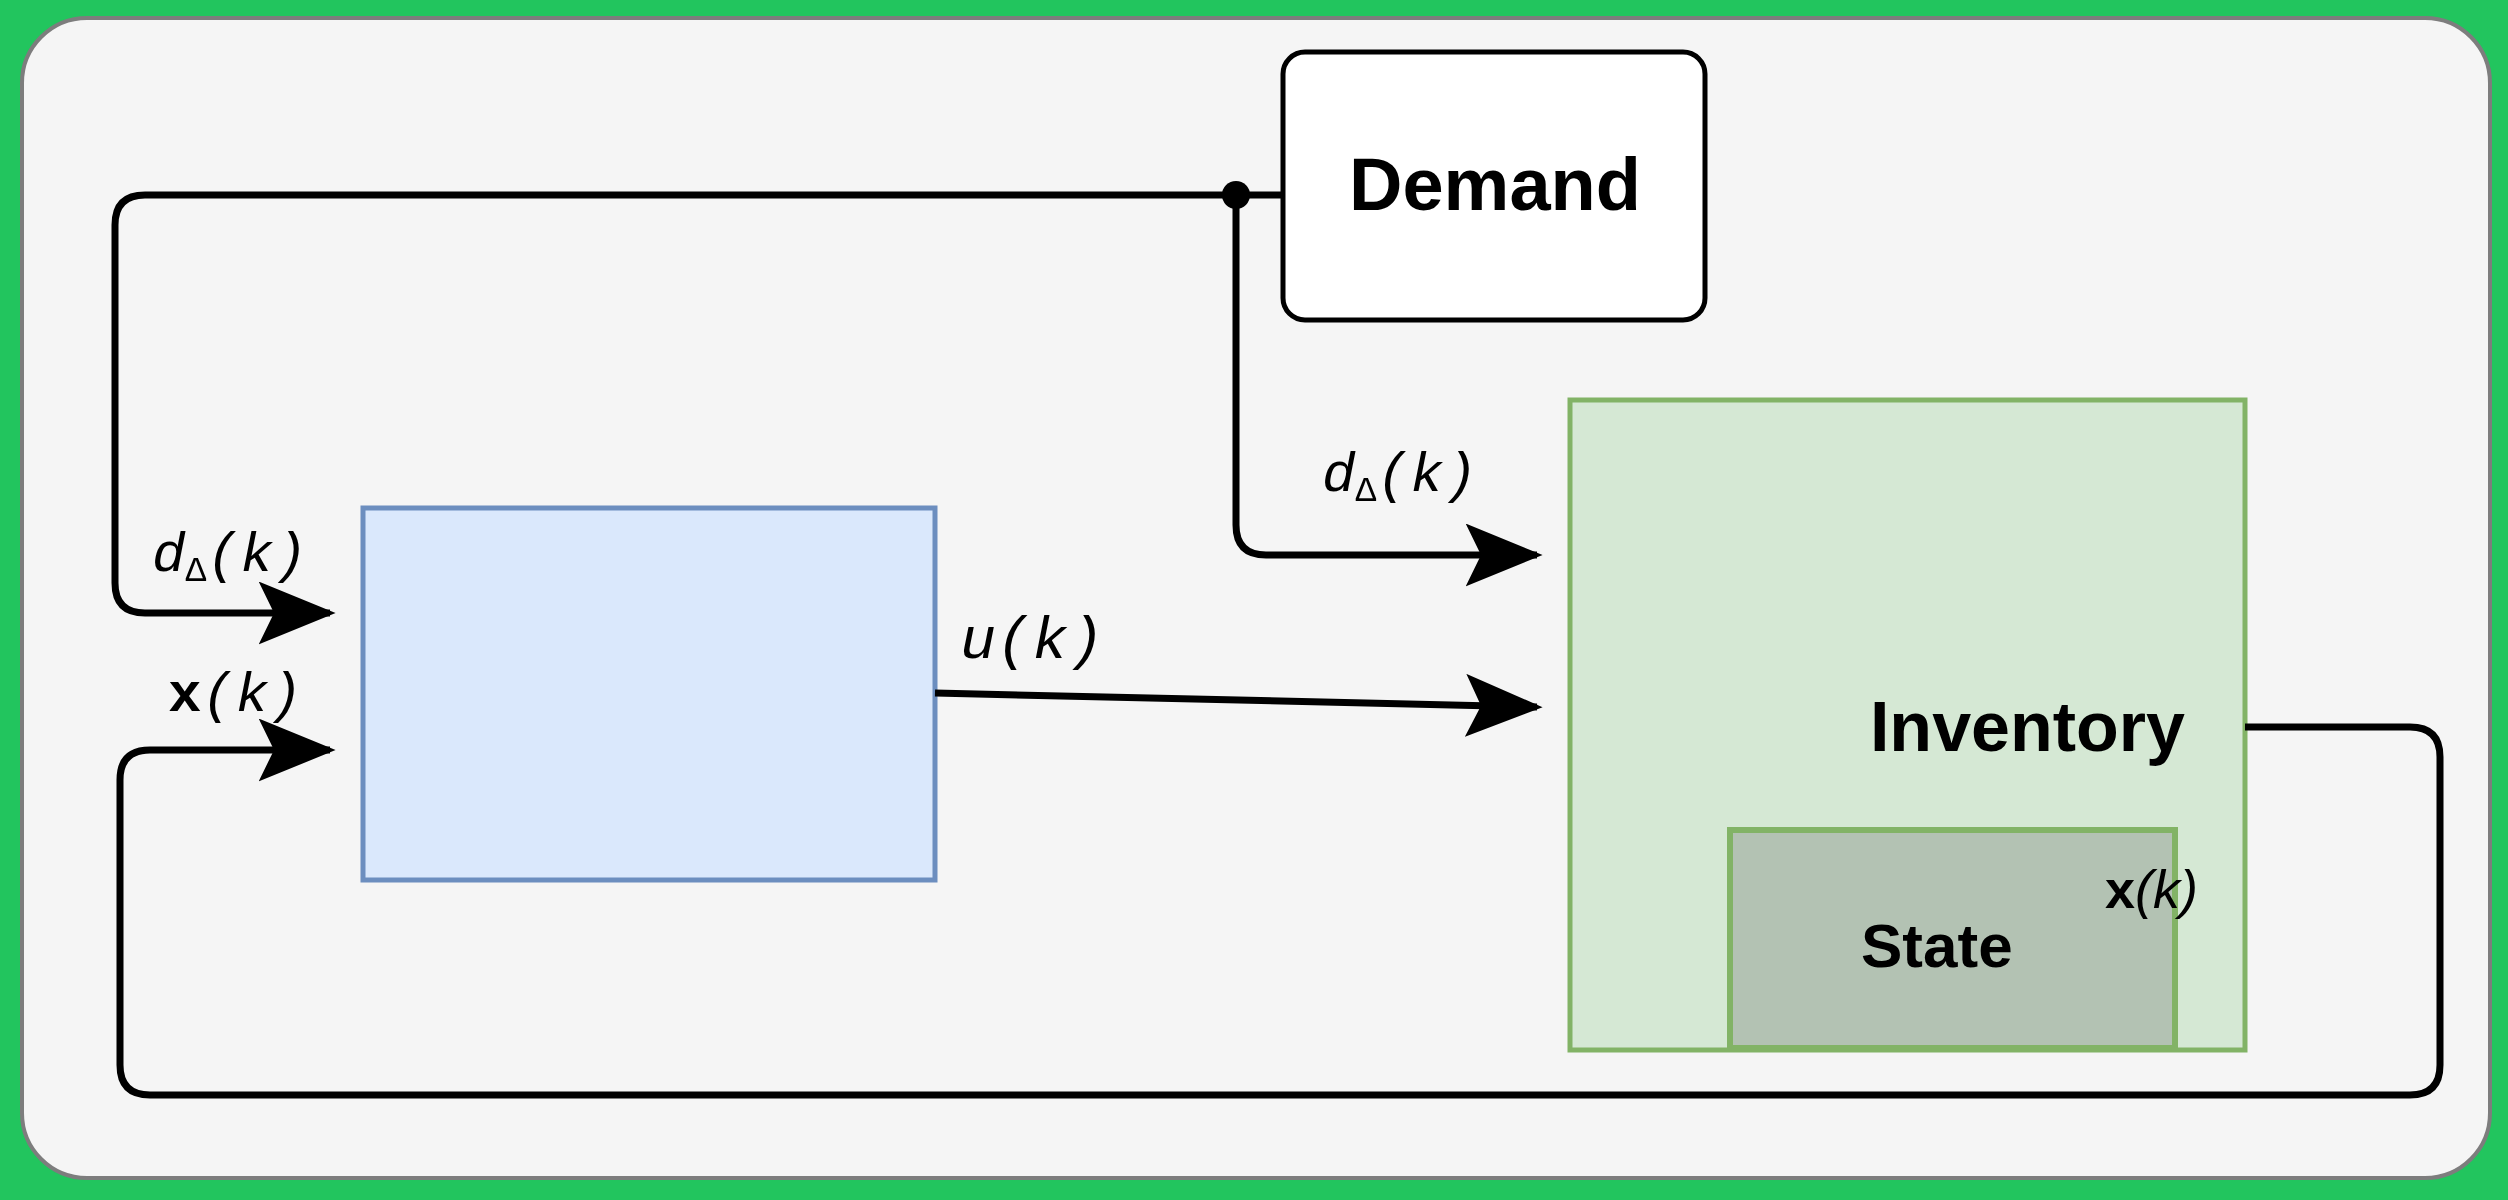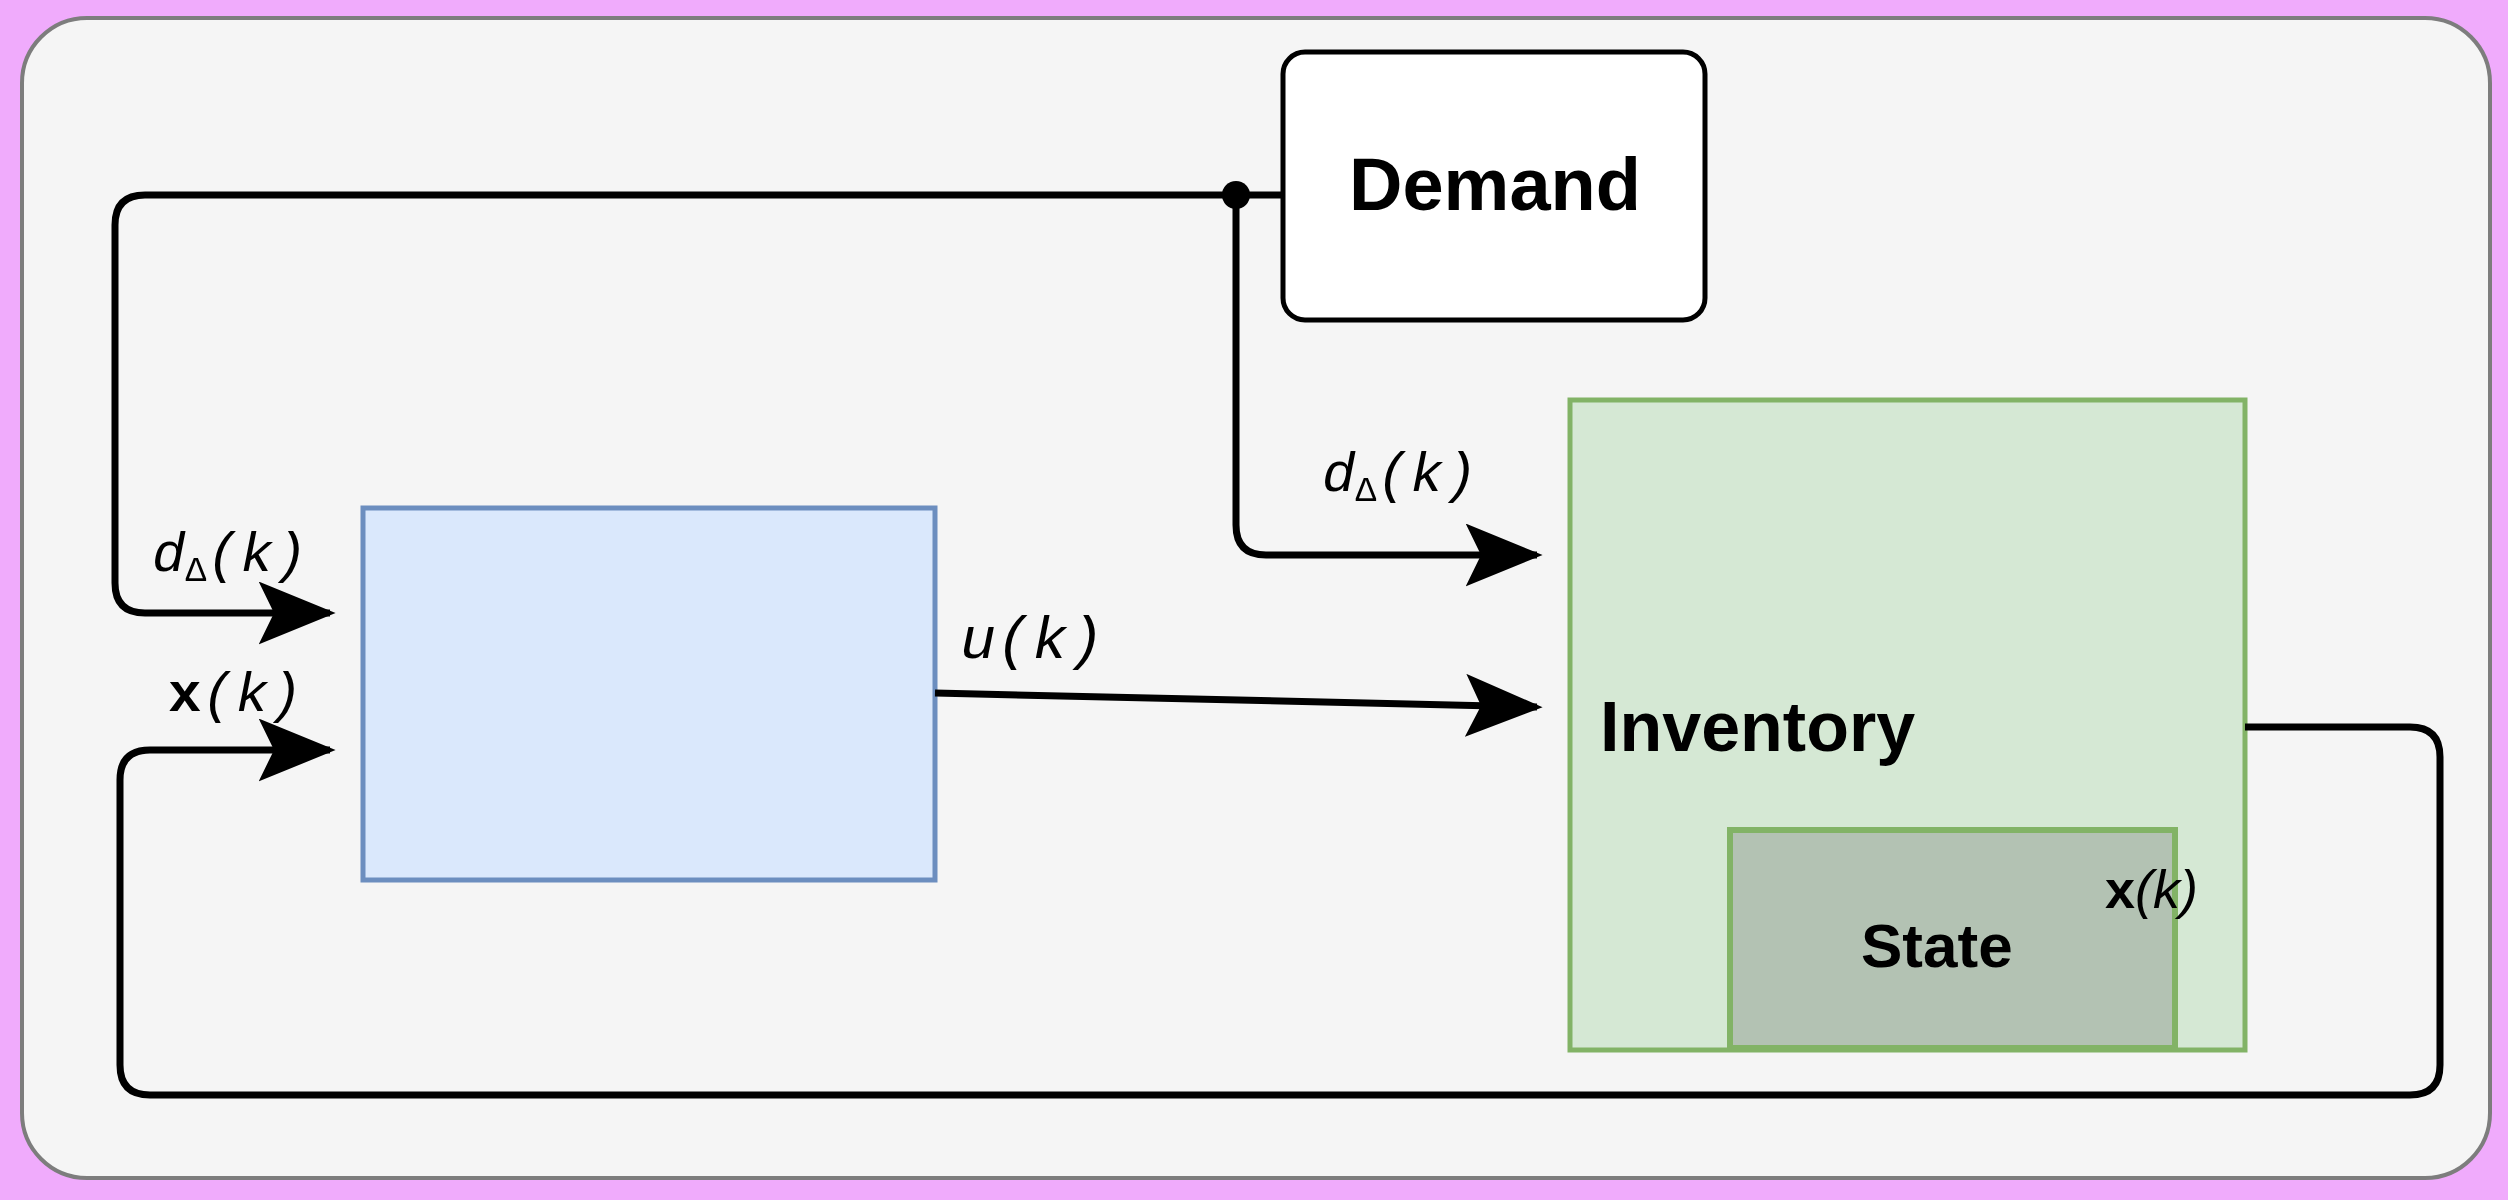--- a/index.html
+++ b/index.html
@@ -8,21 +8,21 @@
     padding: 0;
     background: #ffffff;
   }
   body {
     font-family: "Liberation Sans", sans-serif;
   }
   #stage {
     position: relative;
     width: 2508px;
     height: 1200px;
-    background: #f0abfc;
+    background: #22c55e;
     overflow: hidden;
   }
   #diagram-svg {
     position: absolute;
     left: 0;
     top: 0;
     width: 2508px;
     height: 1200px;
   }
   .blk-label {
@@ -54,21 +54,21 @@
     width: 340px; text-align: center;
     font-size: 74px;
   }
   #label-controller {
     left: 373px; top: 655px;
     width: 552px; text-align: center;
     font-size: 74px;
   }
   #label-inventory {
     left: 1600px; top: 692px;
-    width: 585px; text-align: left;
+    width: 585px; text-align: right;
     font-size: 70px;
   }
   #label-state {
     left: 1855px; top: 915px;
     font-size: 62px;
     margin-left: 6px;
   }
   #label-state-x {
     left: 2105px; top: 862px;
     font-size: 54px;

